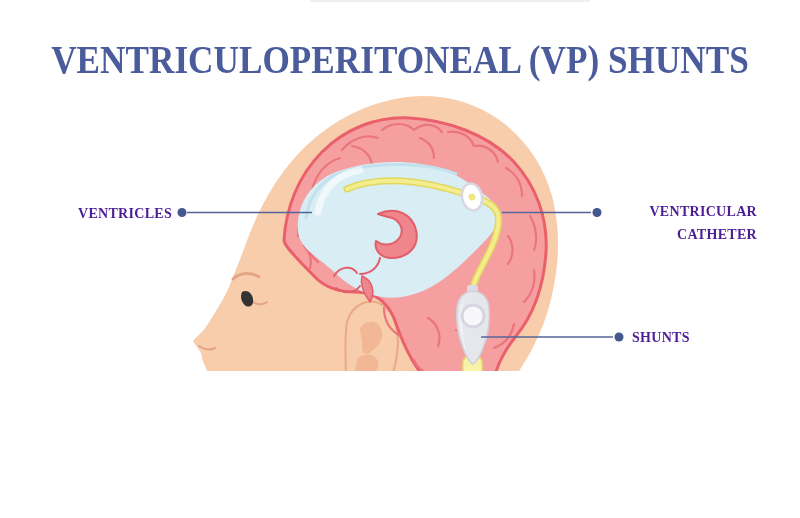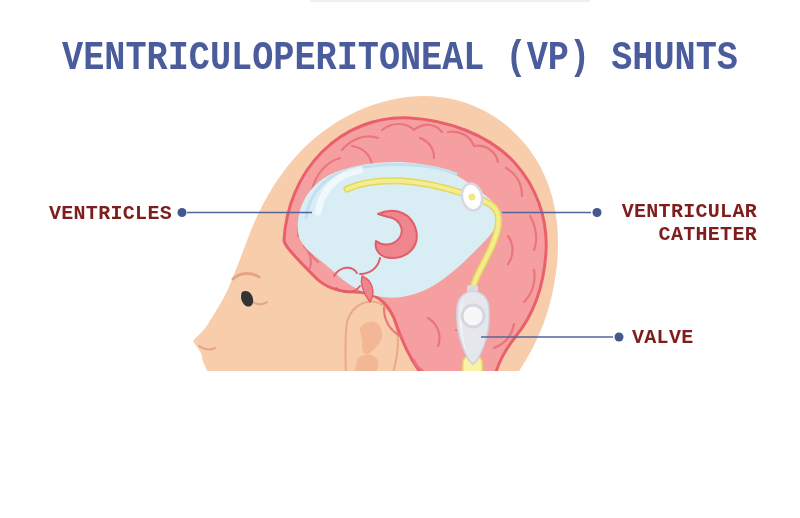--- a/index.html
+++ b/index.html
@@ -1,31 +1,31 @@
 <!DOCTYPE html>
 <html><head>
 <meta charset="utf-8">
 <style>
   html,body{margin:0;padding:0;background:#ffffff;}
   .canvas{
     position:relative;width:800px;height:371px;background:#ffffff;overflow:hidden;
-    font-family:Liberation Mono, monospace;
+    font-family:Liberation Serif, serif;
   }
   .top-artifact{
     position:absolute;left:310px;top:0;width:280px;height:2px;
     background:#e7e8ee;opacity:.7;
   }
   .title{
     position:absolute;top:36px;left:0;width:800px;text-align:center;
     font-size:40px;font-weight:700;color:#4a5c9c;white-space:nowrap;
     transform:scaleX(.88);transform-origin:400px 0;letter-spacing:0px;
   }
   .illus{position:absolute;left:0;top:0;width:800px;height:518px;}
   .label{
-    position:absolute;font-weight:700;font-size:20px;color:#7f1d1d;
+    position:absolute;font-weight:700;font-size:14px;color:#4c1d95;
     letter-spacing:.3px;line-height:23px;
   }
   #lbl-ventricles{right:628px;top:202px;white-space:nowrap;text-align:right;}
   #lbl-ventricular-catheter{left:617px;top:200px;width:140px;text-align:right;}
   #lbl-valve{left:632px;top:326px;white-space:nowrap;}
 </style>
 </head>
 <body>
 
 <div class="canvas">
@@ -210,15 +210,15 @@
       <circle cx="182" cy="212.5" r="4.5"></circle>
       <circle cx="597" cy="212.5" r="4.5"></circle>
       <circle cx="619" cy="337" r="4.5"></circle>
     </g>
   </svg>
 
   <div class="label" id="lbl-ventricles">VENTRICLES</div>
 
   <div class="label" id="lbl-ventricular-catheter">VENTRICULAR CATHETER</div>
 
-  <div class="label" id="lbl-valve">VALVE</div>
+  <div class="label" id="lbl-valve">SHUNTS</div>
 
 </div>
 
 </body></html>

